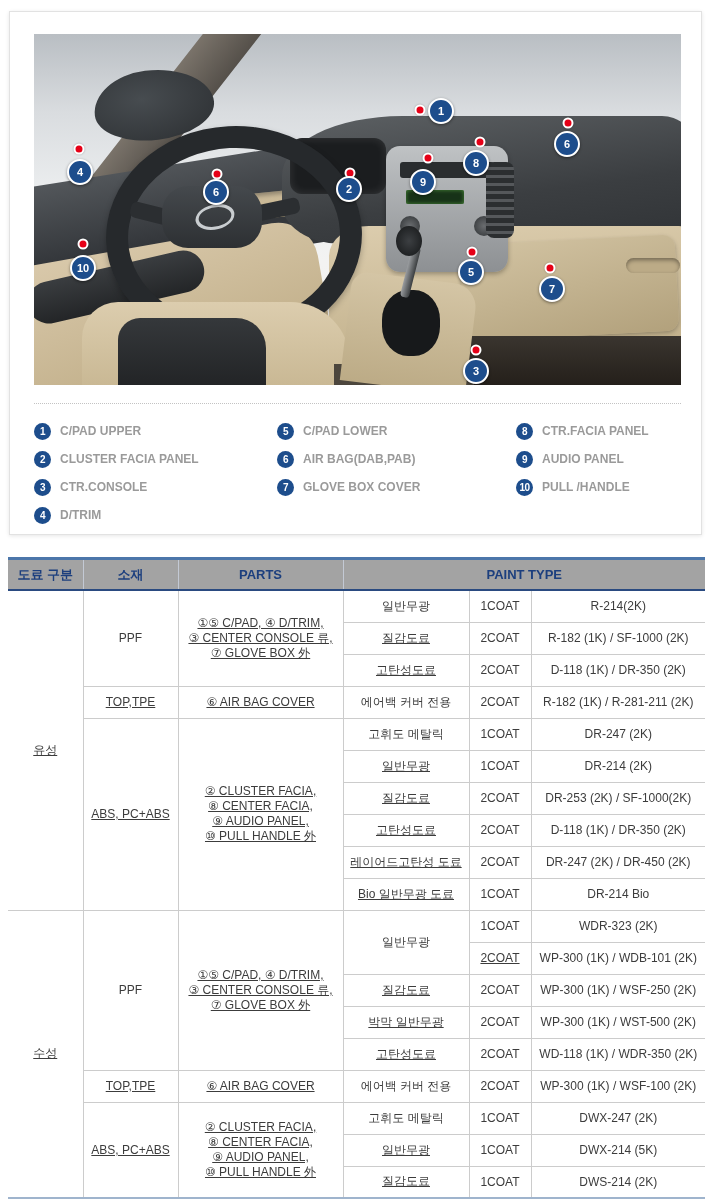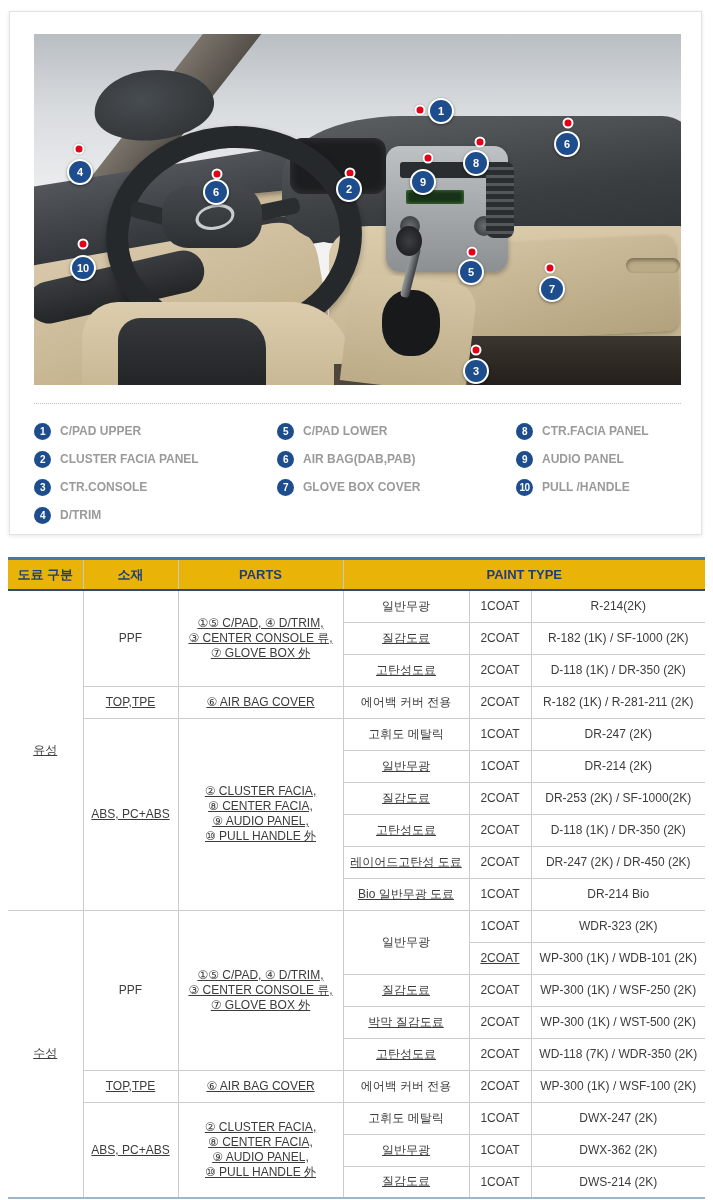--- a/index.html
+++ b/index.html
@@ -76,21 +76,21 @@
   .legend-col{position:absolute;top:405px;}
   .legend-item{display:flex;align-items:center;height:28px;}
   .lbadge{width:17px;height:17px;border-radius:50%;background:#1d4d8c;color:#fff;font-size:10px;font-weight:bold;
           display:flex;align-items:center;justify-content:center;margin-right:9px;flex:0 0 17px;letter-spacing:-0.5px;}
   .ltext{color:#9a9a9a;font-size:12.5px;font-weight:bold;letter-spacing:0;white-space:nowrap;transform:scaleX(.96);transform-origin:left;}
 
   
   .spec-table-wrap{position:absolute;left:8px;top:557px;width:697px;}
   table.spec{border-collapse:collapse;width:100%;table-layout:fixed;
              border-top:3px solid #4c76aa;border-bottom:2px solid #9fb4cd;}
-  table.spec th{background:#eab308;color:#1c3f7e;font-size:13px;font-weight:bold;height:29px;
+  table.spec th{background:#a3a3a3;color:#1c3f7e;font-size:13px;font-weight:bold;height:29px;
                 border-bottom:2px solid #2a4a80;border-left:1px solid #c3c9d4;padding:0;}
   table.spec th:first-child{border-left:none;}
   table.spec td{border:1px solid #ccc;font-size:12px;color:#3c3c3c;height:32px;padding:0 6px;
                 text-align:center;vertical-align:middle;box-sizing:border-box;background:#fff;}
   table.spec tr td:first-child{border-left:none;text-decoration:underline;}
   table.spec tr td:last-child{border-right:none;}
   td.parts{text-align:left;padding-left:13px;white-space:pre-line;line-height:1.25;text-decoration:underline;}
   td.finish,td.coat{background:#f2f2f4;}
   td.code{background:#f2f2f4;text-align:left;padding-left:12px;}
   tr.group-start td{border-top:1px solid #aebed2;}
@@ -302,28 +302,28 @@
     <tr>
       <td class="coat">2COAT</td>
       <td class="code">WP-300 (1K) / WDB-101 (2K)</td>
     </tr>
     <tr>
       <td class="finish">질감도료</td>
       <td class="coat">2COAT</td>
       <td class="code">WP-300 (1K) / WSF-250 (2K)</td>
     </tr>
     <tr>
-      <td class="finish">박막 질감도료</td>
+      <td class="finish">박막 일반무광</td>
       <td class="coat">2COAT</td>
       <td class="code">WP-300 (1K) / WST-500 (2K)</td>
     </tr>
     <tr>
       <td class="finish">고탄성도료</td>
       <td class="coat">2COAT</td>
-      <td class="code">WD-118 (7K) / WDR-350 (2K)</td>
+      <td class="code">WD-118 (1K) / WDR-350 (2K)</td>
     </tr>
     <tr>
       <td>TOP,TPE</td>
       <td class="parts">⑥ AIR BAG COVER</td>
       <td class="finish">에어백 커버 전용</td>
       <td class="coat">2COAT</td>
       <td class="code">WP-300 (1K) / WSF-100 (2K)</td>
     </tr>
     <tr>
       <td rowspan="3">ABS, PC+ABS</td>
@@ -331,21 +331,21 @@
 ⑧ CENTER FACIA,
 ⑨ AUDIO PANEL,
 ⑩ PULL HANDLE 外</td>
       <td class="finish">고휘도 메탈릭</td>
       <td class="coat">1COAT</td>
       <td class="code">DWX-247 (2K)</td>
     </tr>
     <tr>
       <td class="finish">일반무광</td>
       <td class="coat">1COAT</td>
-      <td class="code">DWX-362 (2K)</td>
+      <td class="code">DWX-214 (5K)</td>
     </tr>
     <tr>
       <td class="finish">질감도료</td>
       <td class="coat">1COAT</td>
       <td class="code">DWS-214 (2K)</td>
     </tr>
   </tbody>
 </table>
 </div>
 

